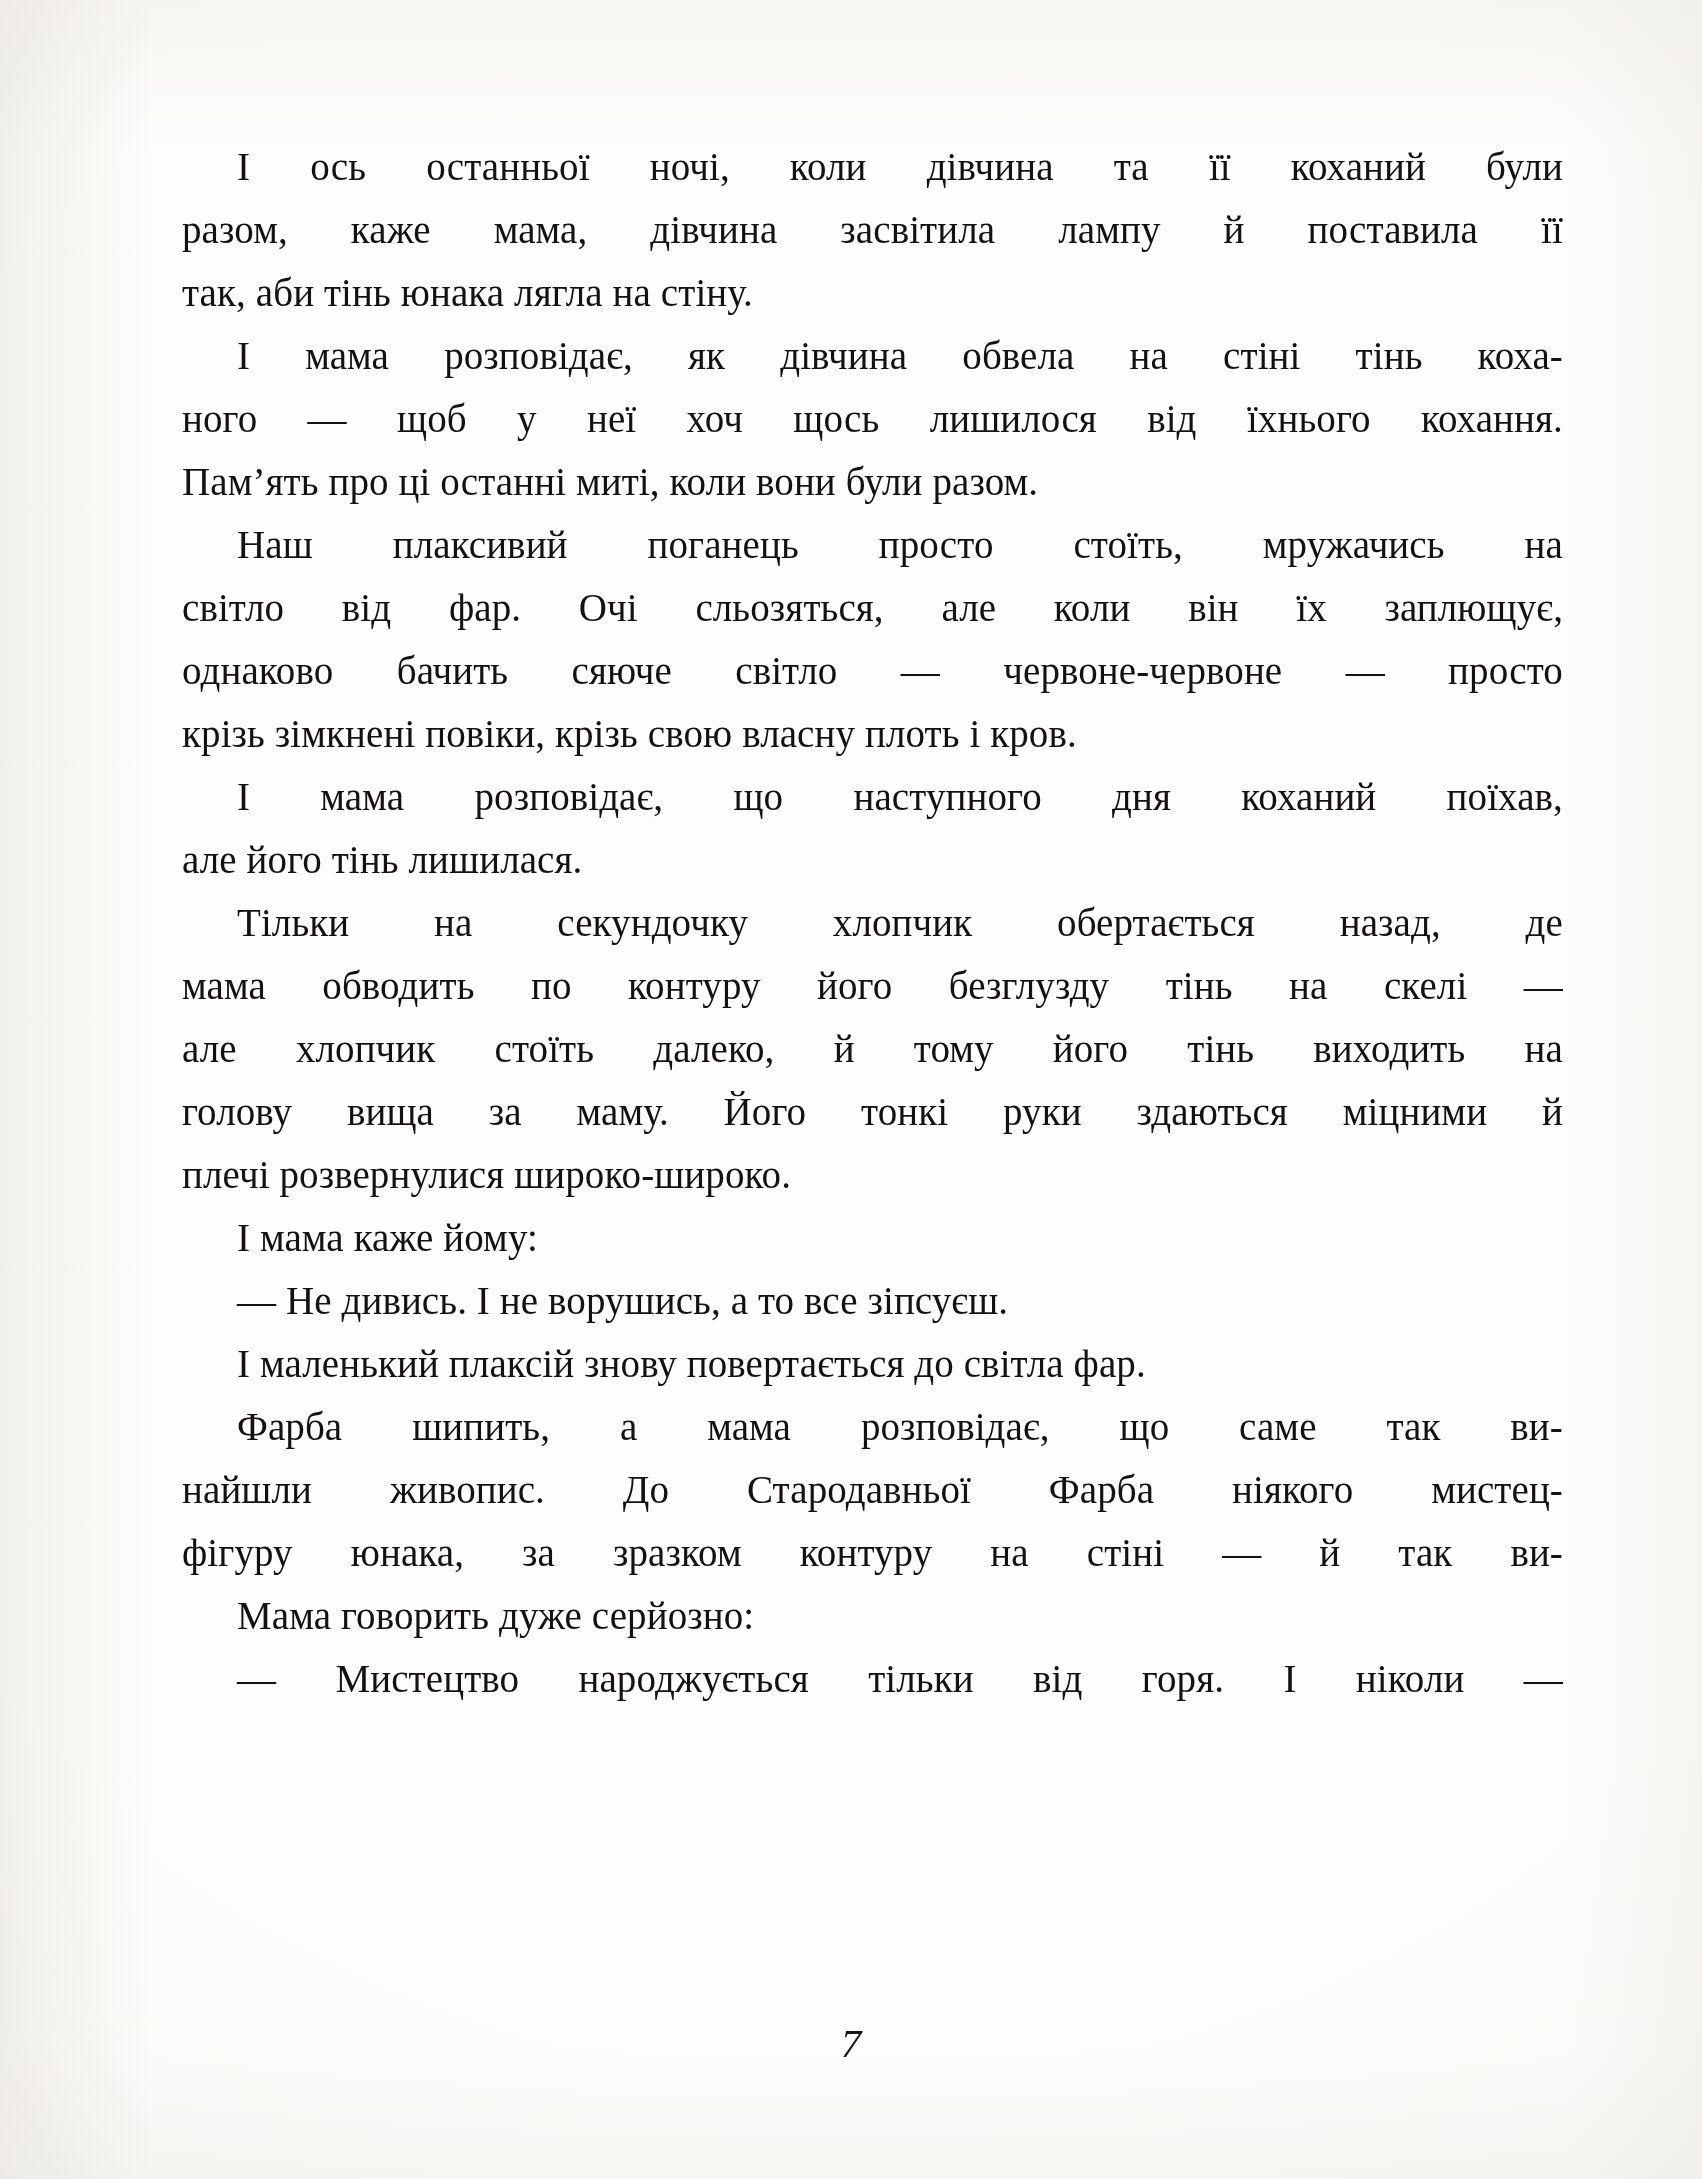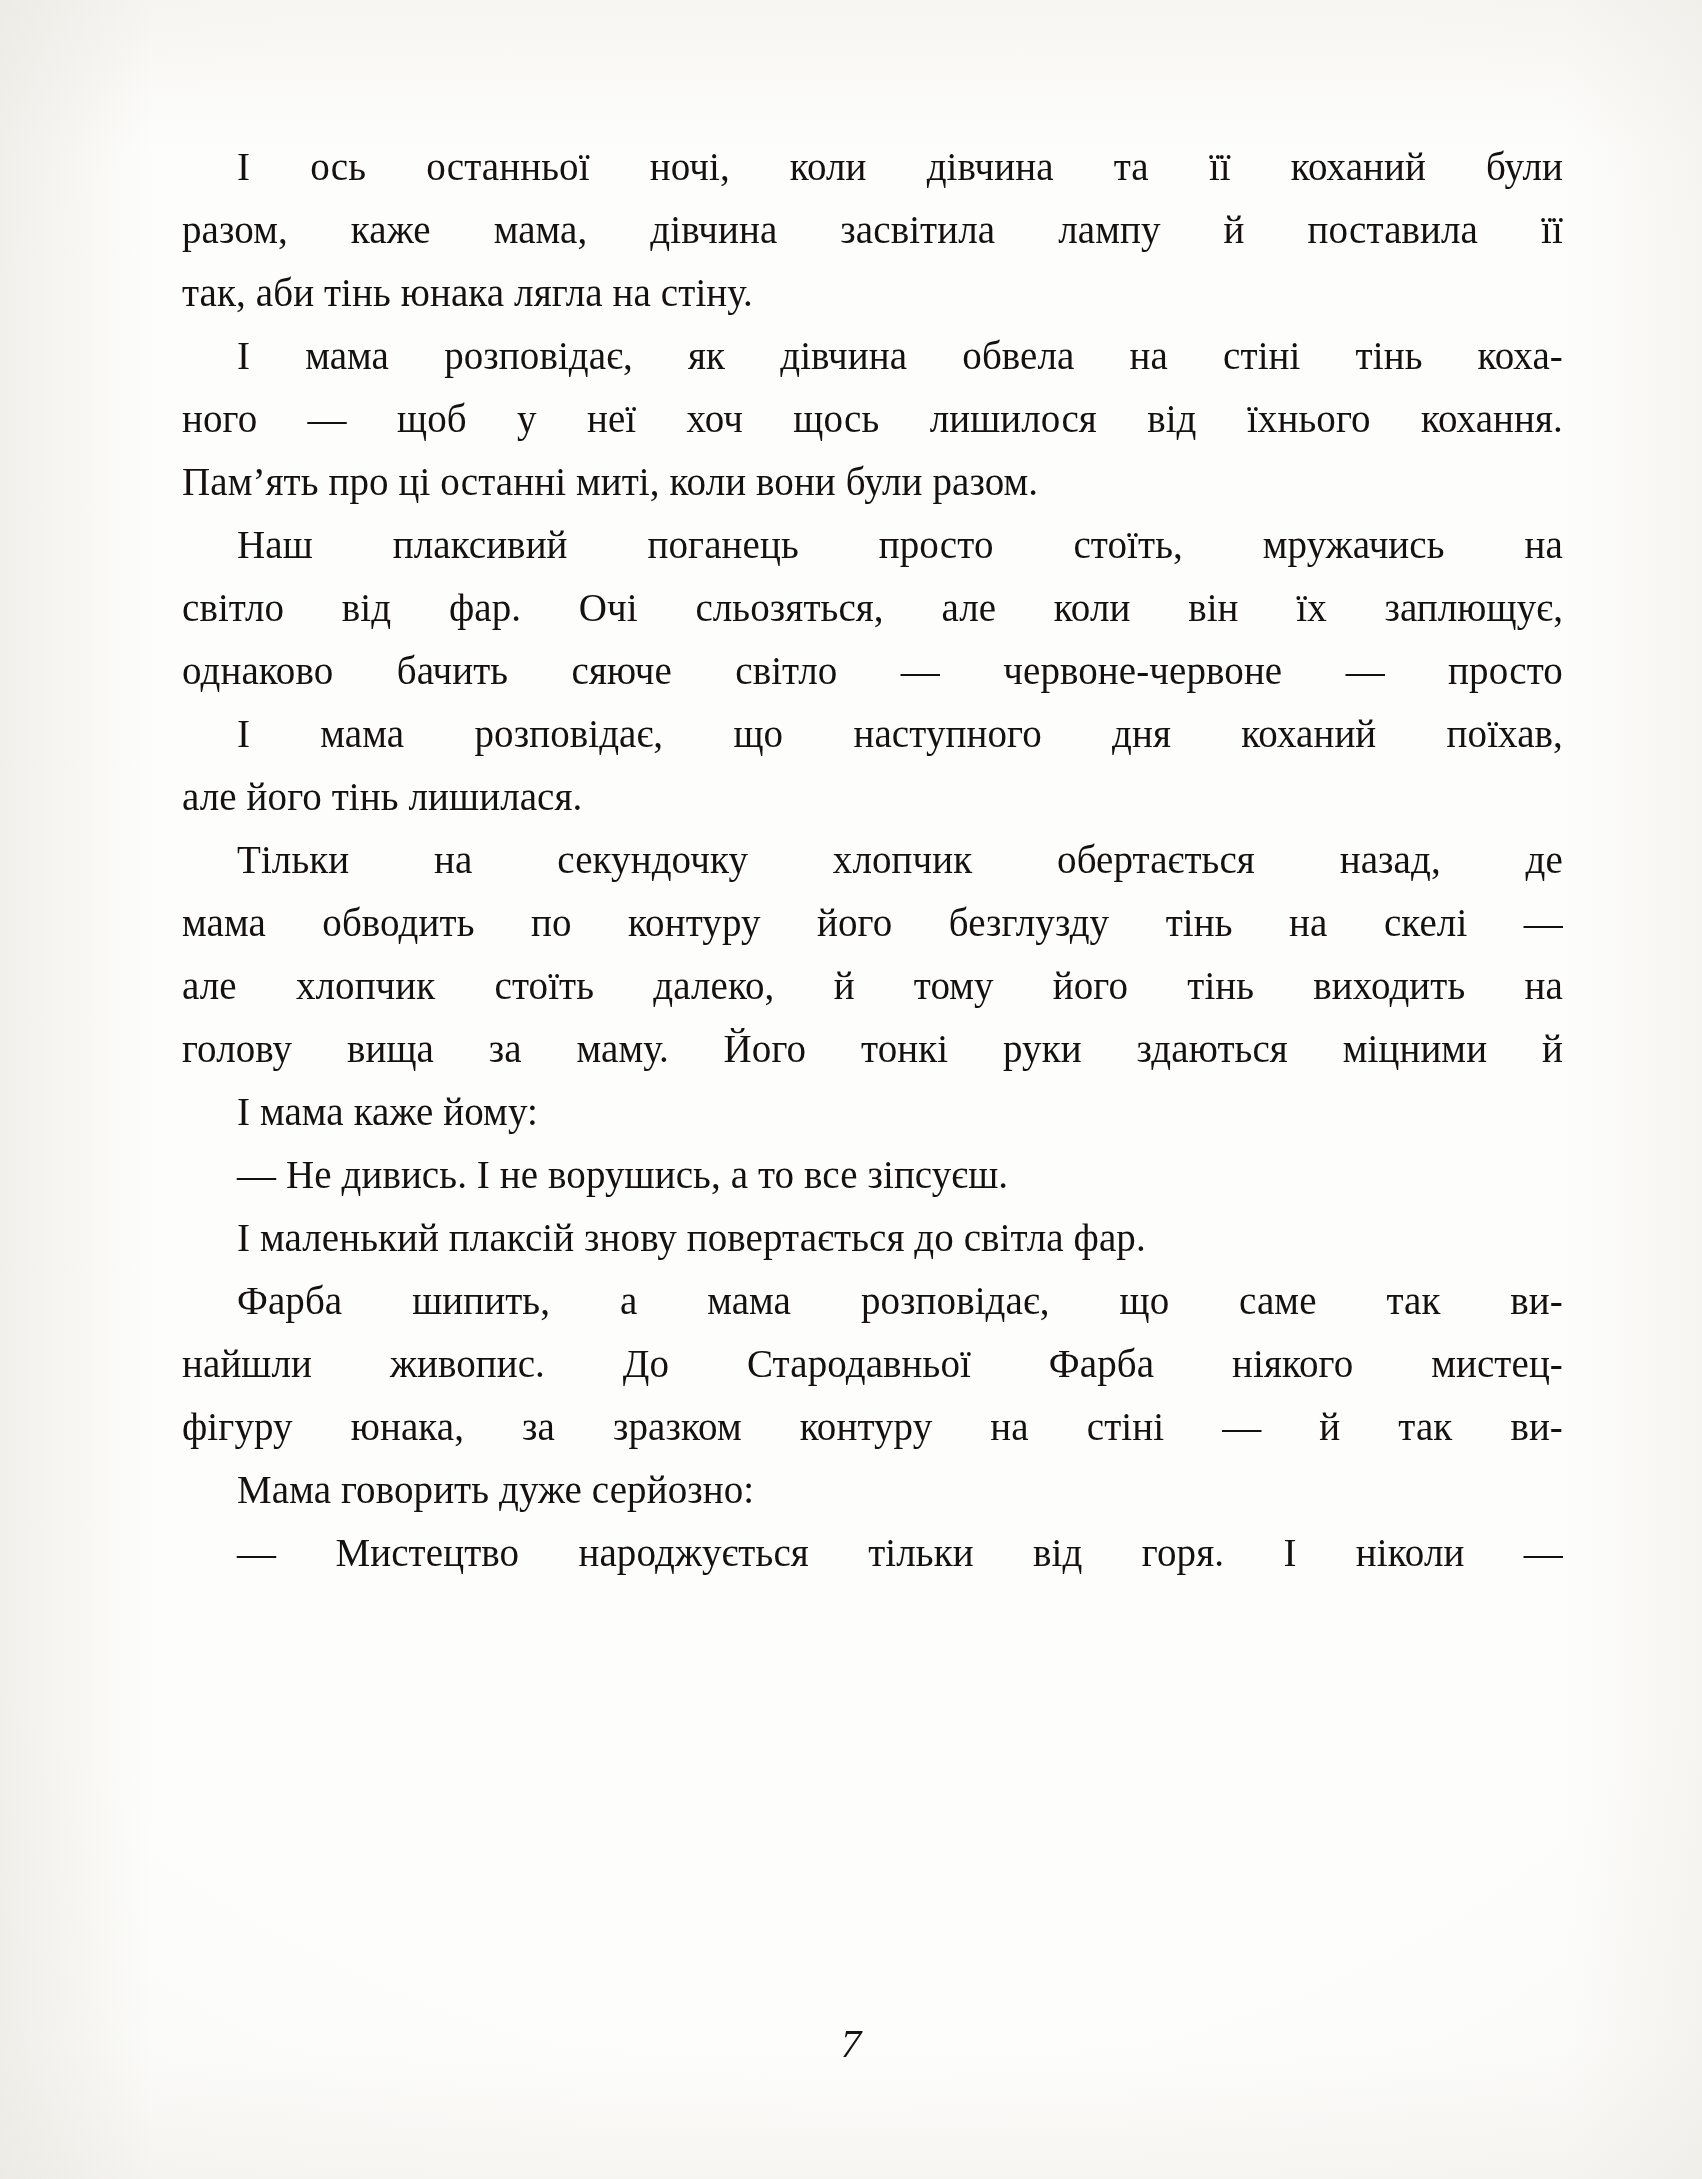--- a/index.html
+++ b/index.html
@@ -169,20 +169,21 @@
         <span class="line justify">
           <span class="w">однаково</span>
           <span class="w">бачить</span>
           <span class="w">сяюче</span>
           <span class="w">світло</span>
           <span class="w">—</span>
           <span class="w">червоне-червоне</span>
           <span class="w">—</span>
           <span class="w">просто</span>
         </span>
+        <span class="line">крізь зімкнені повіки, крізь свою власну плоть і кров.</span>
       </p>
       <p class="para">
         <span class="line justify indent">
           <span class="w">І</span>
           <span class="w">мама</span>
           <span class="w">розповідає,</span>
           <span class="w">що</span>
           <span class="w">наступного</span>
           <span class="w">дня</span>
           <span class="w">коханий</span>
@@ -229,20 +230,21 @@
           <span class="w">вища</span>
           <span class="w">за</span>
           <span class="w">маму.</span>
           <span class="w">Його</span>
           <span class="w">тонкі</span>
           <span class="w">руки</span>
           <span class="w">здаються</span>
           <span class="w">міцними</span>
           <span class="w">й</span>
         </span>
+        <span class="line">плечі розвернулися широко-широко.</span>
       </p>
       <p class="para">
         <span class="line indent">І мама каже йому:</span>
       </p>
       <p class="para">
         <span class="line indent">— Не дивись. І не ворушись, а то все зіпсуєш.</span>
       </p>
       <p class="para">
         <span class="line indent">І маленький плаксій знову повертається до світла фар.</span>
       </p>

